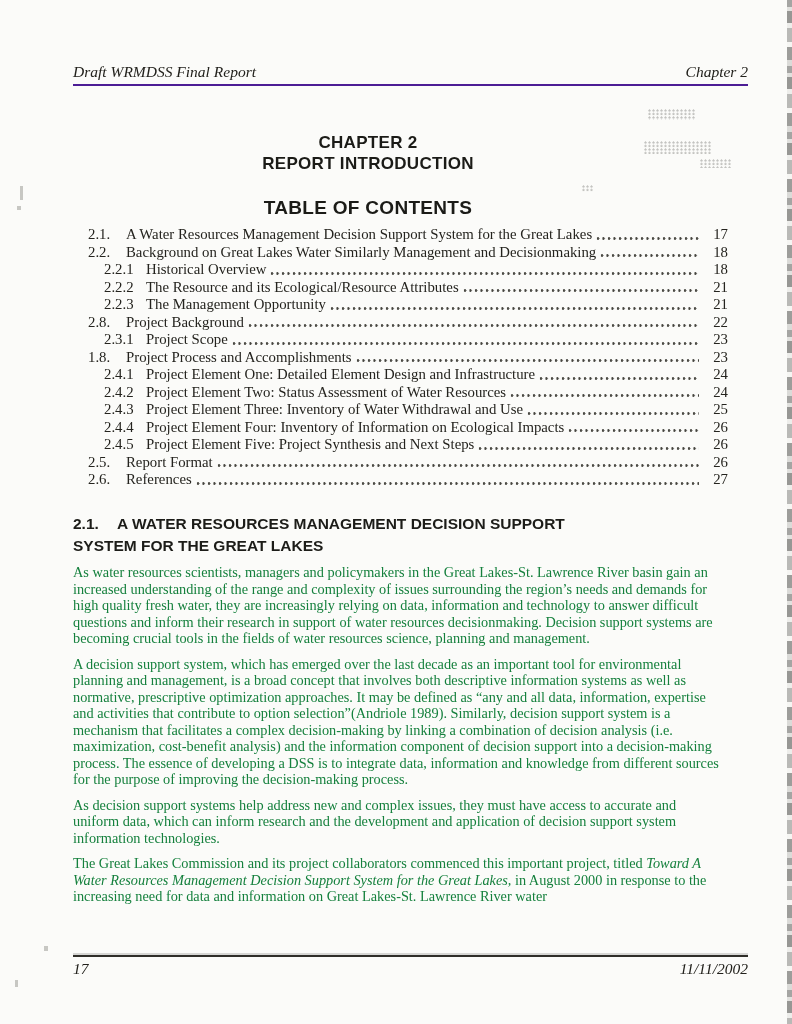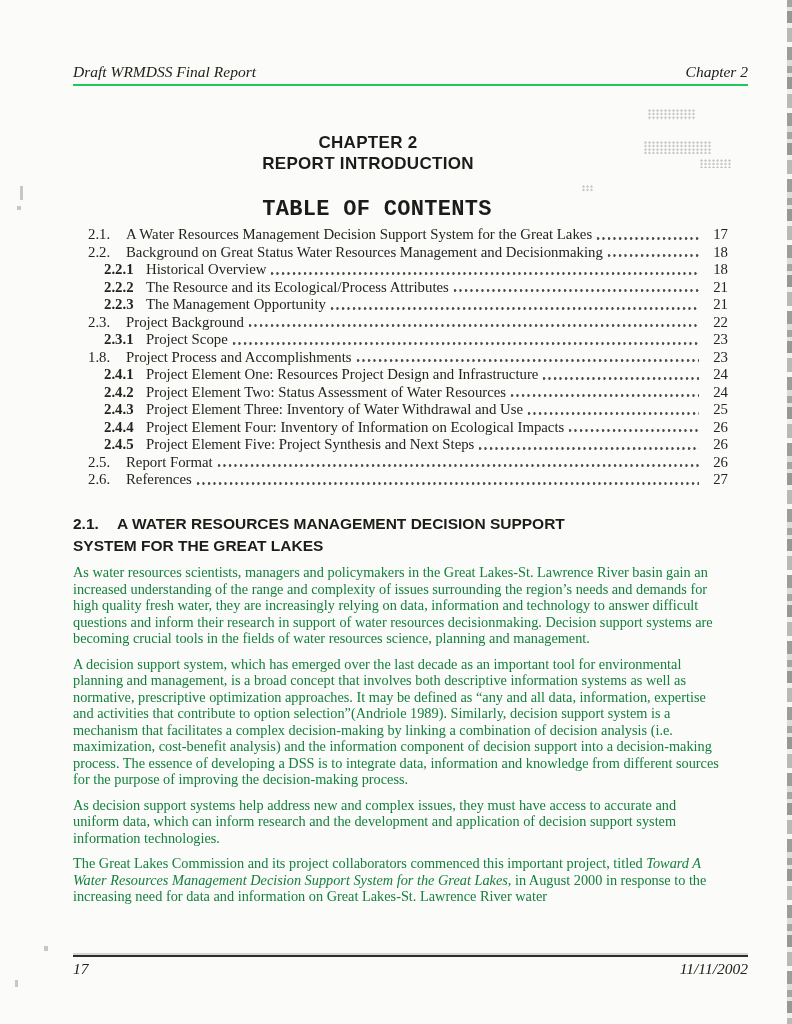--- a/index.html
+++ b/index.html
@@ -11,46 +11,46 @@
     font-family:"Liberation Serif","DejaVu Serif",serif;
     color:#24231e;
   }
   .page { position:absolute; inset:0; }
 
   
   .running-header {
     position:absolute; left:73px; top:63px; width:675px;
     display:flex; justify-content:space-between; align-items:flex-end;
     font-style:italic; font-size:15.5px;
-    border-bottom:2px solid #22c55e; padding-bottom:3px;
+    border-bottom:2px solid #4c1d95; padding-bottom:3px;
     color:#22211c;
   }
 
   
   .chapter-title {
     position:absolute; left:73px; top:132px; width:590px;
     text-align:center;
     font-family:"Liberation Sans","DejaVu Sans",sans-serif;
     font-weight:700; font-size:17px; line-height:21px;
     letter-spacing:.3px; color:#1b1b17;
   }
   .toc-heading {
-    position:absolute; left:82px; top:197px; width:590px;
+    position:absolute; left:73px; top:197px; width:590px;
     text-align:center;
-    font-family:Liberation Mono, monospace;
-    font-weight:700; font-size:22px; color:#1b1b17;
+    font-family:Liberation Sans, sans-serif;
+    font-weight:700; font-size:19px; color:#1b1b17;
     letter-spacing:.3px;
   }
 
   
   .toc { position:absolute; left:73px; top:226px; width:655px; font-size:14.8px; }
   .toc-row { display:flex; align-items:baseline; height:17.5px; white-space:nowrap; }
   .toc-num { flex:0 0 auto; }
   .lvl1 .toc-num { margin-left:15px; width:38px; }
-  .lvl2 .toc-num { margin-left:31px; width:42px;font-weight:bold; }
+  .lvl2 .toc-num { margin-left:31px; width:42px; }
   .toc-title { flex:0 0 auto;text-align:center; }
   .toc-dots {
     flex:1 1 auto; align-self:flex-end; height:5px; margin:0 3px 3px 4px;
     background-image:radial-gradient(circle at 2px 2.5px, #45443e 1.05px, rgba(0,0,0,0) 1.5px);
     background-size:5.5px 5px; background-repeat:repeat-x;
   }
   .toc-page { flex:0 0 auto; width:26px; text-align:right; }
 
   
   .section-heading {
@@ -112,63 +112,63 @@
 
   <div class="toc">
     <div class="toc-row lvl1">
       <span class="toc-num">2.1.</span>
       <span class="toc-title">A Water Resources Management Decision Support System for the Great Lakes</span>
       <span class="toc-dots"></span>
       <span class="toc-page">17</span>
     </div>
     <div class="toc-row lvl1">
       <span class="toc-num">2.2.</span>
-      <span class="toc-title">Background on Great Status Water Resources Management and Decisionmaking</span>
+      <span class="toc-title">Background on Great Lakes Water Similarly Management and Decisionmaking</span>
       <span class="toc-dots"></span>
       <span class="toc-page">18</span>
     </div>
     <div class="toc-row lvl2">
       <span class="toc-num">2.2.1</span>
       <span class="toc-title">Historical Overview</span>
       <span class="toc-dots"></span>
       <span class="toc-page">18</span>
     </div>
     <div class="toc-row lvl2">
       <span class="toc-num">2.2.2</span>
-      <span class="toc-title">The Resource and its Ecological/Process Attributes</span>
+      <span class="toc-title">The Resource and its Ecological/Resource Attributes</span>
       <span class="toc-dots"></span>
       <span class="toc-page">21</span>
     </div>
     <div class="toc-row lvl2">
       <span class="toc-num">2.2.3</span>
       <span class="toc-title">The Management Opportunity</span>
       <span class="toc-dots"></span>
       <span class="toc-page">21</span>
     </div>
     <div class="toc-row lvl1">
-      <span class="toc-num">2.3.</span>
+      <span class="toc-num">2.8.</span>
       <span class="toc-title">Project Background</span>
       <span class="toc-dots"></span>
       <span class="toc-page">22</span>
     </div>
     <div class="toc-row lvl2">
       <span class="toc-num">2.3.1</span>
       <span class="toc-title">Project Scope</span>
       <span class="toc-dots"></span>
       <span class="toc-page">23</span>
     </div>
     <div class="toc-row lvl1">
       <span class="toc-num">1.8.</span>
       <span class="toc-title">Project Process and Accomplishments</span>
       <span class="toc-dots"></span>
       <span class="toc-page">23</span>
     </div>
     <div class="toc-row lvl2">
       <span class="toc-num">2.4.1</span>
-      <span class="toc-title">Project Element One: Resources Project Design and Infrastructure</span>
+      <span class="toc-title">Project Element One: Detailed Element Design and Infrastructure</span>
       <span class="toc-dots"></span>
       <span class="toc-page">24</span>
     </div>
     <div class="toc-row lvl2">
       <span class="toc-num">2.4.2</span>
       <span class="toc-title">Project Element Two: Status Assessment of Water Resources</span>
       <span class="toc-dots"></span>
       <span class="toc-page">24</span>
     </div>
     <div class="toc-row lvl2">

